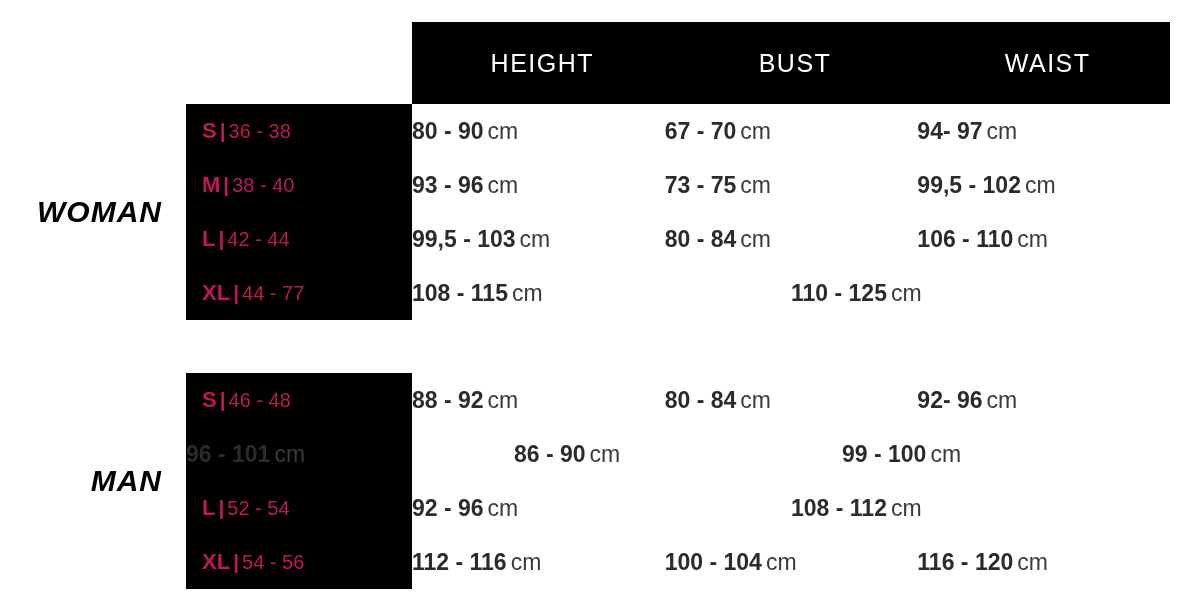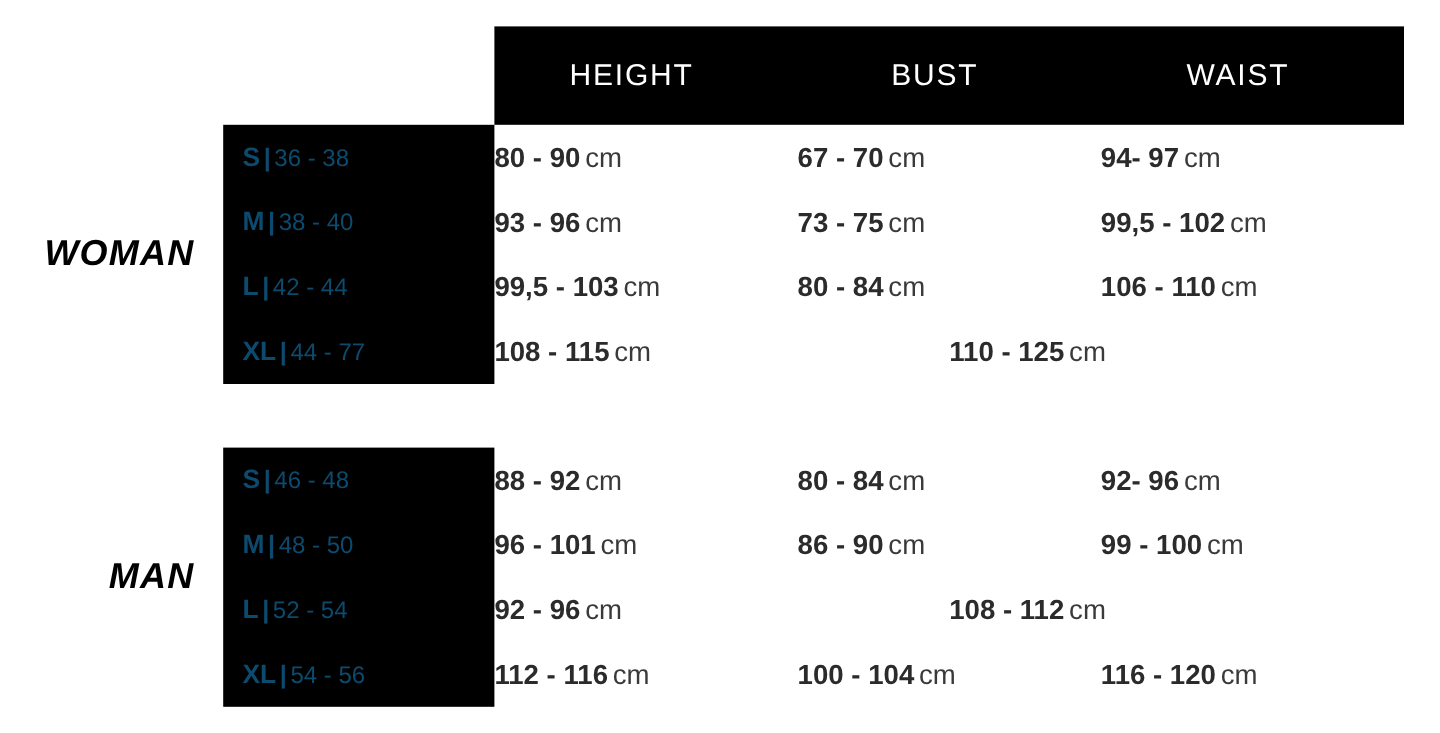--- a/index.html
+++ b/index.html
@@ -26,21 +26,21 @@
   .header-band {
     position: absolute;
     left: 412px;
     top: 22px;
     width: 758px;
     height: 82px;
     background: #000000;
   }
   .header-row {
     position: absolute;
-    left: 400px;
+    left: 416px;
     top: 22px;
     width: 758px;
     height: 82px;
     display: flex;
     align-items: center;
   }
   .header-cell {
     flex: 1 1 0;
     text-align: center;
     color: #ffffff;
@@ -96,21 +96,21 @@
   .row {
     flex: 1 1 0;
     display: flex;
     align-items: center;
   }
 
   .cell-size {
     width: 226px;
     box-sizing: border-box;
     padding-left: 16px;
-    color: #0c4a6e;
+    color: #be185d;
     font-size: 21px;
     white-space: nowrap;
   }
   .cell-size .sz {
     font-weight: bold;
     font-size: 22px;
   }
   .cell-size .sep {
     font-weight: bold;
     padding: 0 3px;
@@ -228,23 +228,20 @@
         </div>
         <div class="cell-val">
           <span class="num">80 - 84</span><span class="unit">cm</span>
         </div>
         <div class="cell-val">
           <span class="num">92- 96</span><span class="unit">cm</span>
         </div>
       </div>
 
       <div class="row">
-        <div class="cell-size">
-          <span class="sz">M</span><span class="sep">|</span><span class="eu">48 - 50</span>
-        </div>
         <div class="cell-val">
           <span class="num">96 - 101</span><span class="unit">cm</span>
         </div>
         <div class="cell-val">
           <span class="num">86 - 90</span><span class="unit">cm</span>
         </div>
         <div class="cell-val">
           <span class="num">99 - 100</span><span class="unit">cm</span>
         </div>
       </div>

